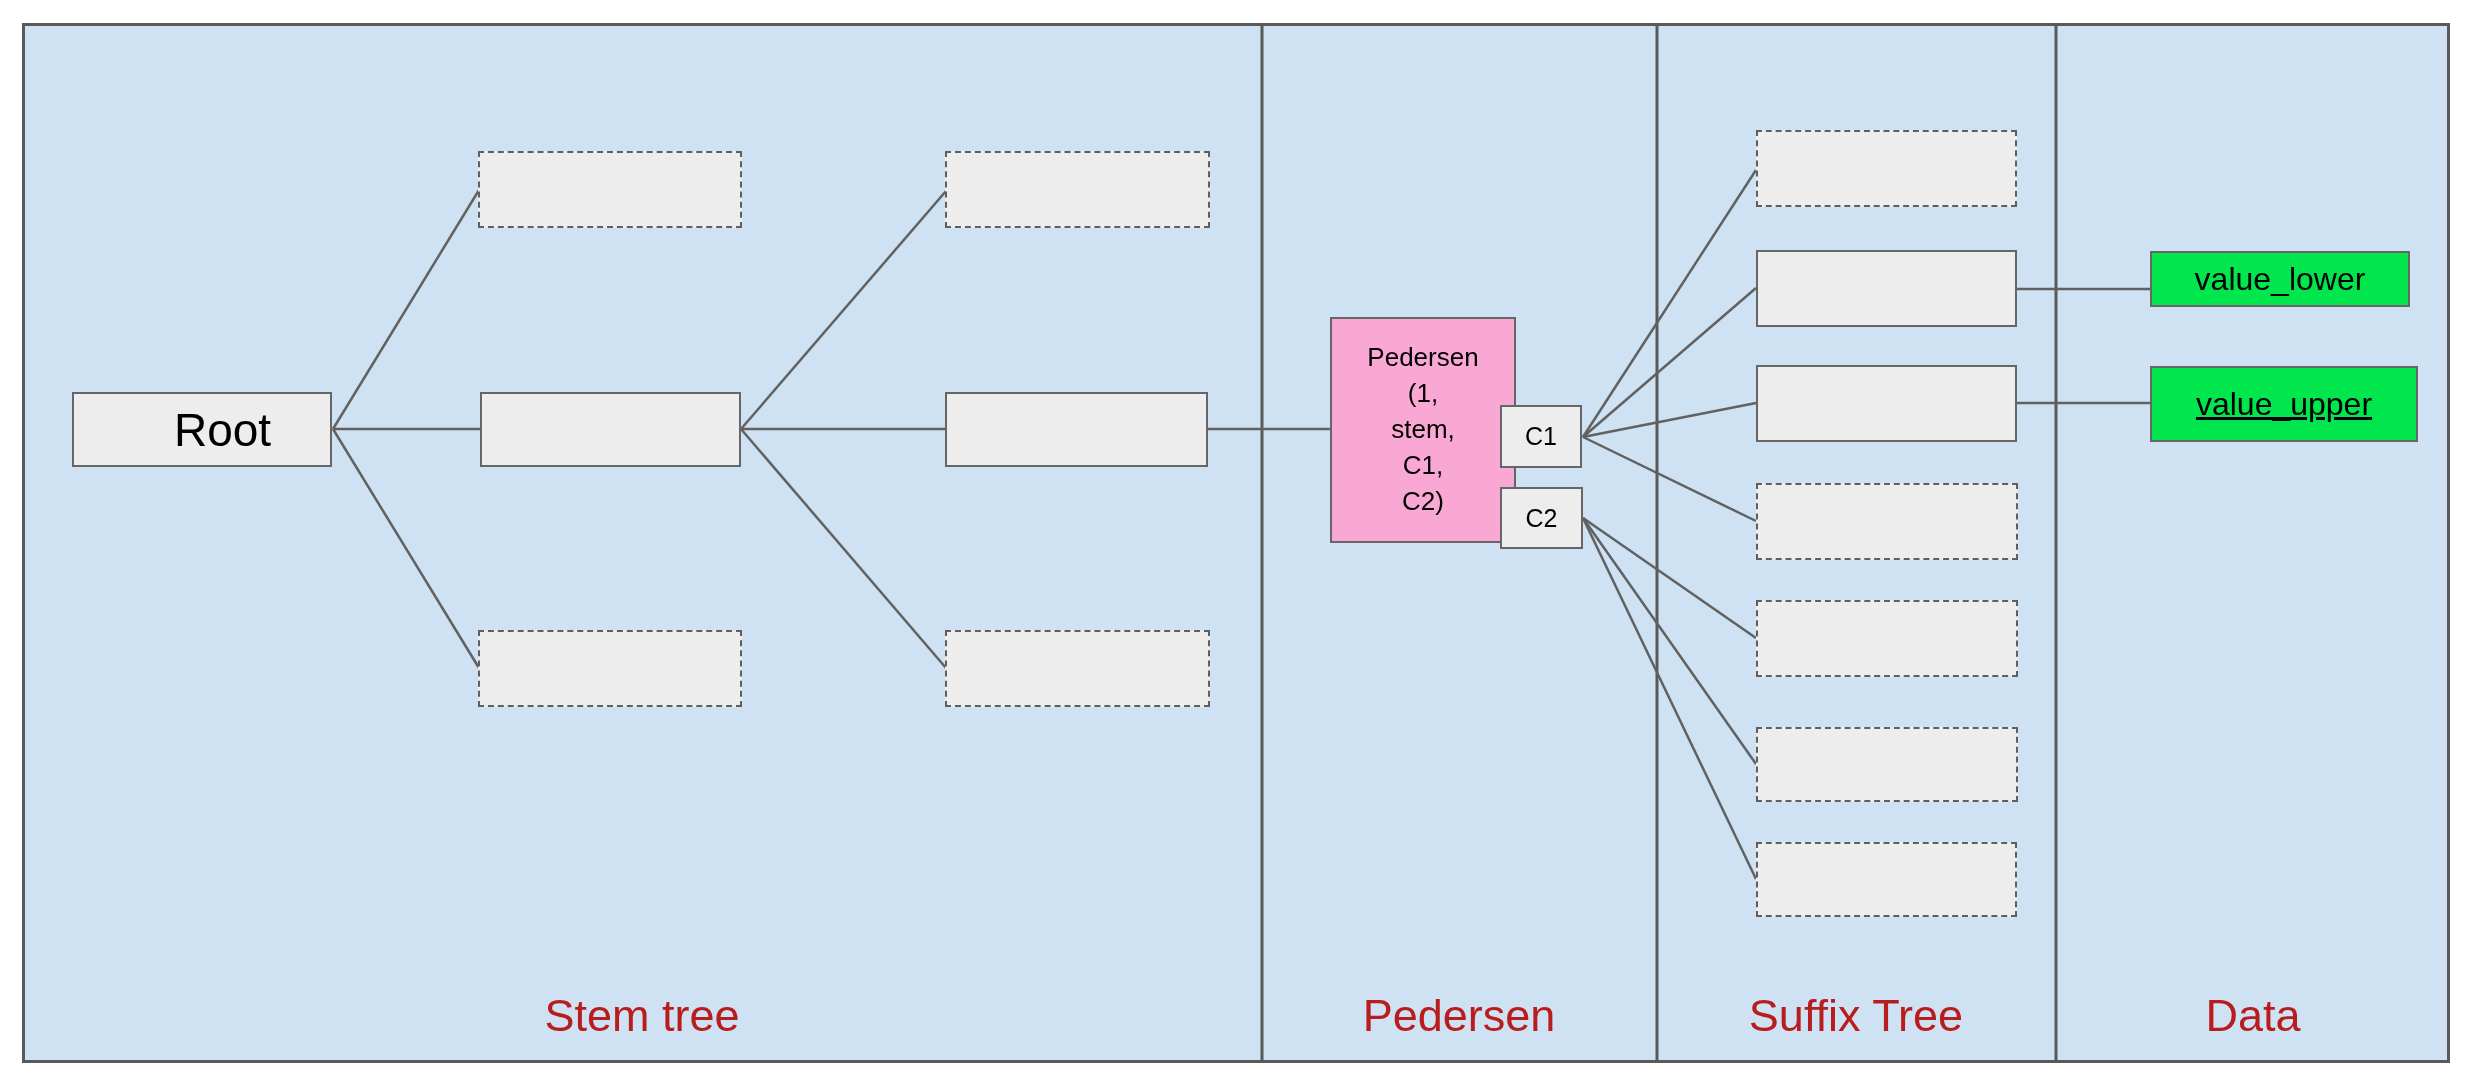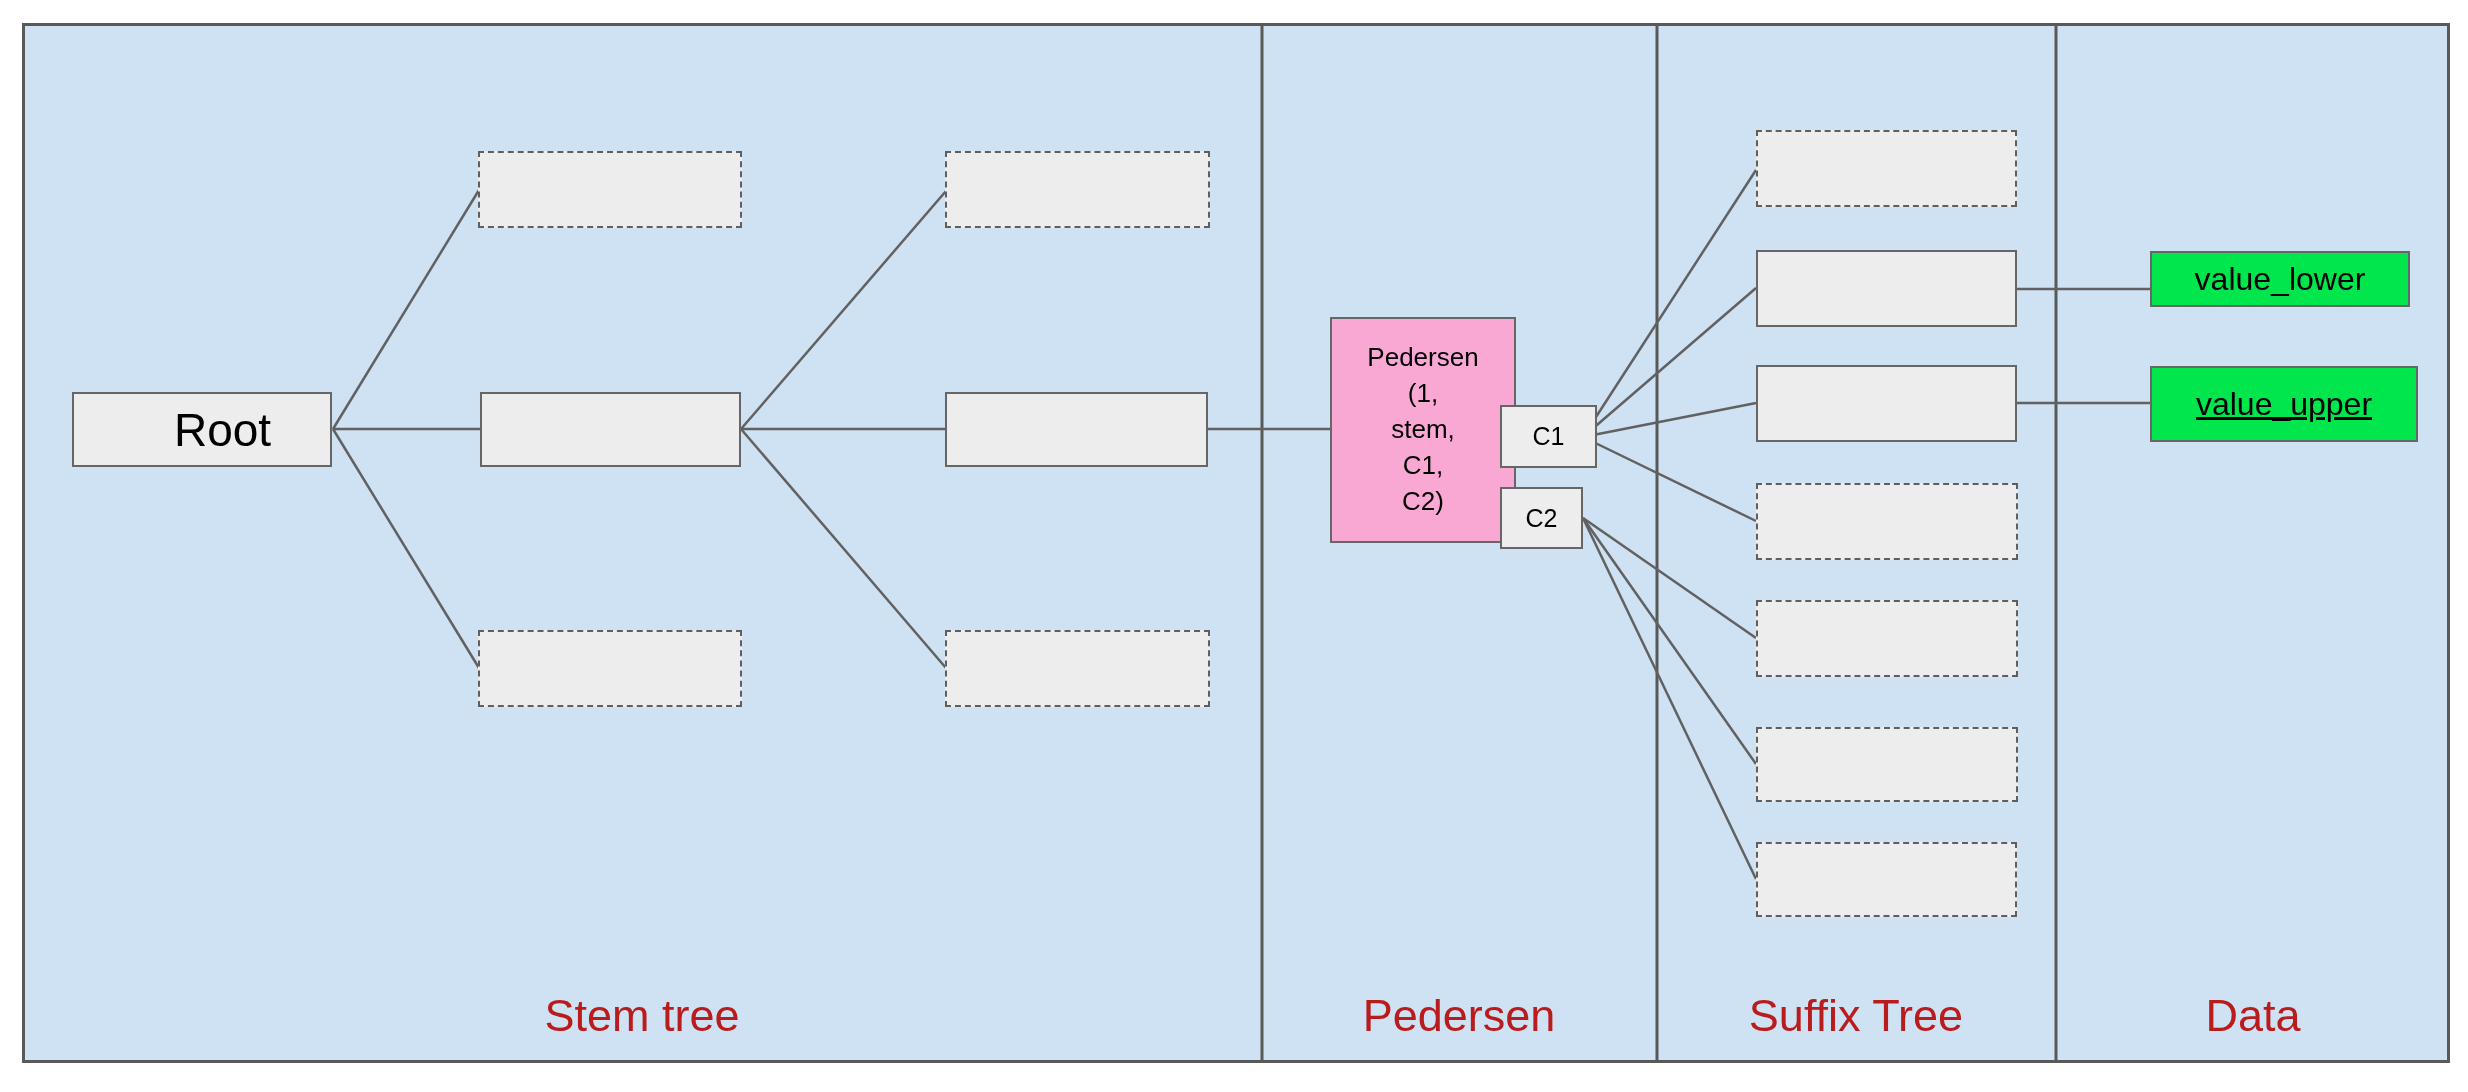--- a/index.html
+++ b/index.html
@@ -112,21 +112,21 @@
 
   <div class="box dashed" style="left:945px; top:151px; width:265px; height:77px;"></div>
   <div class="box" style="left:945px; top:392px; width:263px; height:75px;"></div>
   <div class="box dashed" style="left:945px; top:630px; width:265px; height:77px;"></div>
 
   <div class="box cyan pedersen-text" style="left:1330px; top:317px; width:186px; height:226px;">Pedersen
 (1,
 stem,
 C1,
 C2)</div>
-  <div class="box port-text" style="left:1500px; top:405px; width:97px; height:63px;">C1</div>
+  <div class="box port-text" style="left:1500px; top:405px; width:82px; height:63px;">C1</div>
   <div class="box port-text" style="left:1500px; top:487px; width:83px; height:62px;">C2</div>
 
   <div class="box dashed" style="left:1756px; top:130px; width:261px; height:77px;"></div>
   <div class="box" style="left:1756px; top:250px; width:261px; height:77px;"></div>
   <div class="box" style="left:1756px; top:365px; width:261px; height:77px;"></div>
   <div class="box dashed" style="left:1756px; top:483px; width:262px; height:77px;"></div>
   <div class="box dashed" style="left:1756px; top:600px; width:262px; height:77px;"></div>
   <div class="box dashed" style="left:1756px; top:727px; width:262px; height:75px;"></div>
   <div class="box dashed" style="left:1756px; top:842px; width:261px; height:75px;"></div>
 

